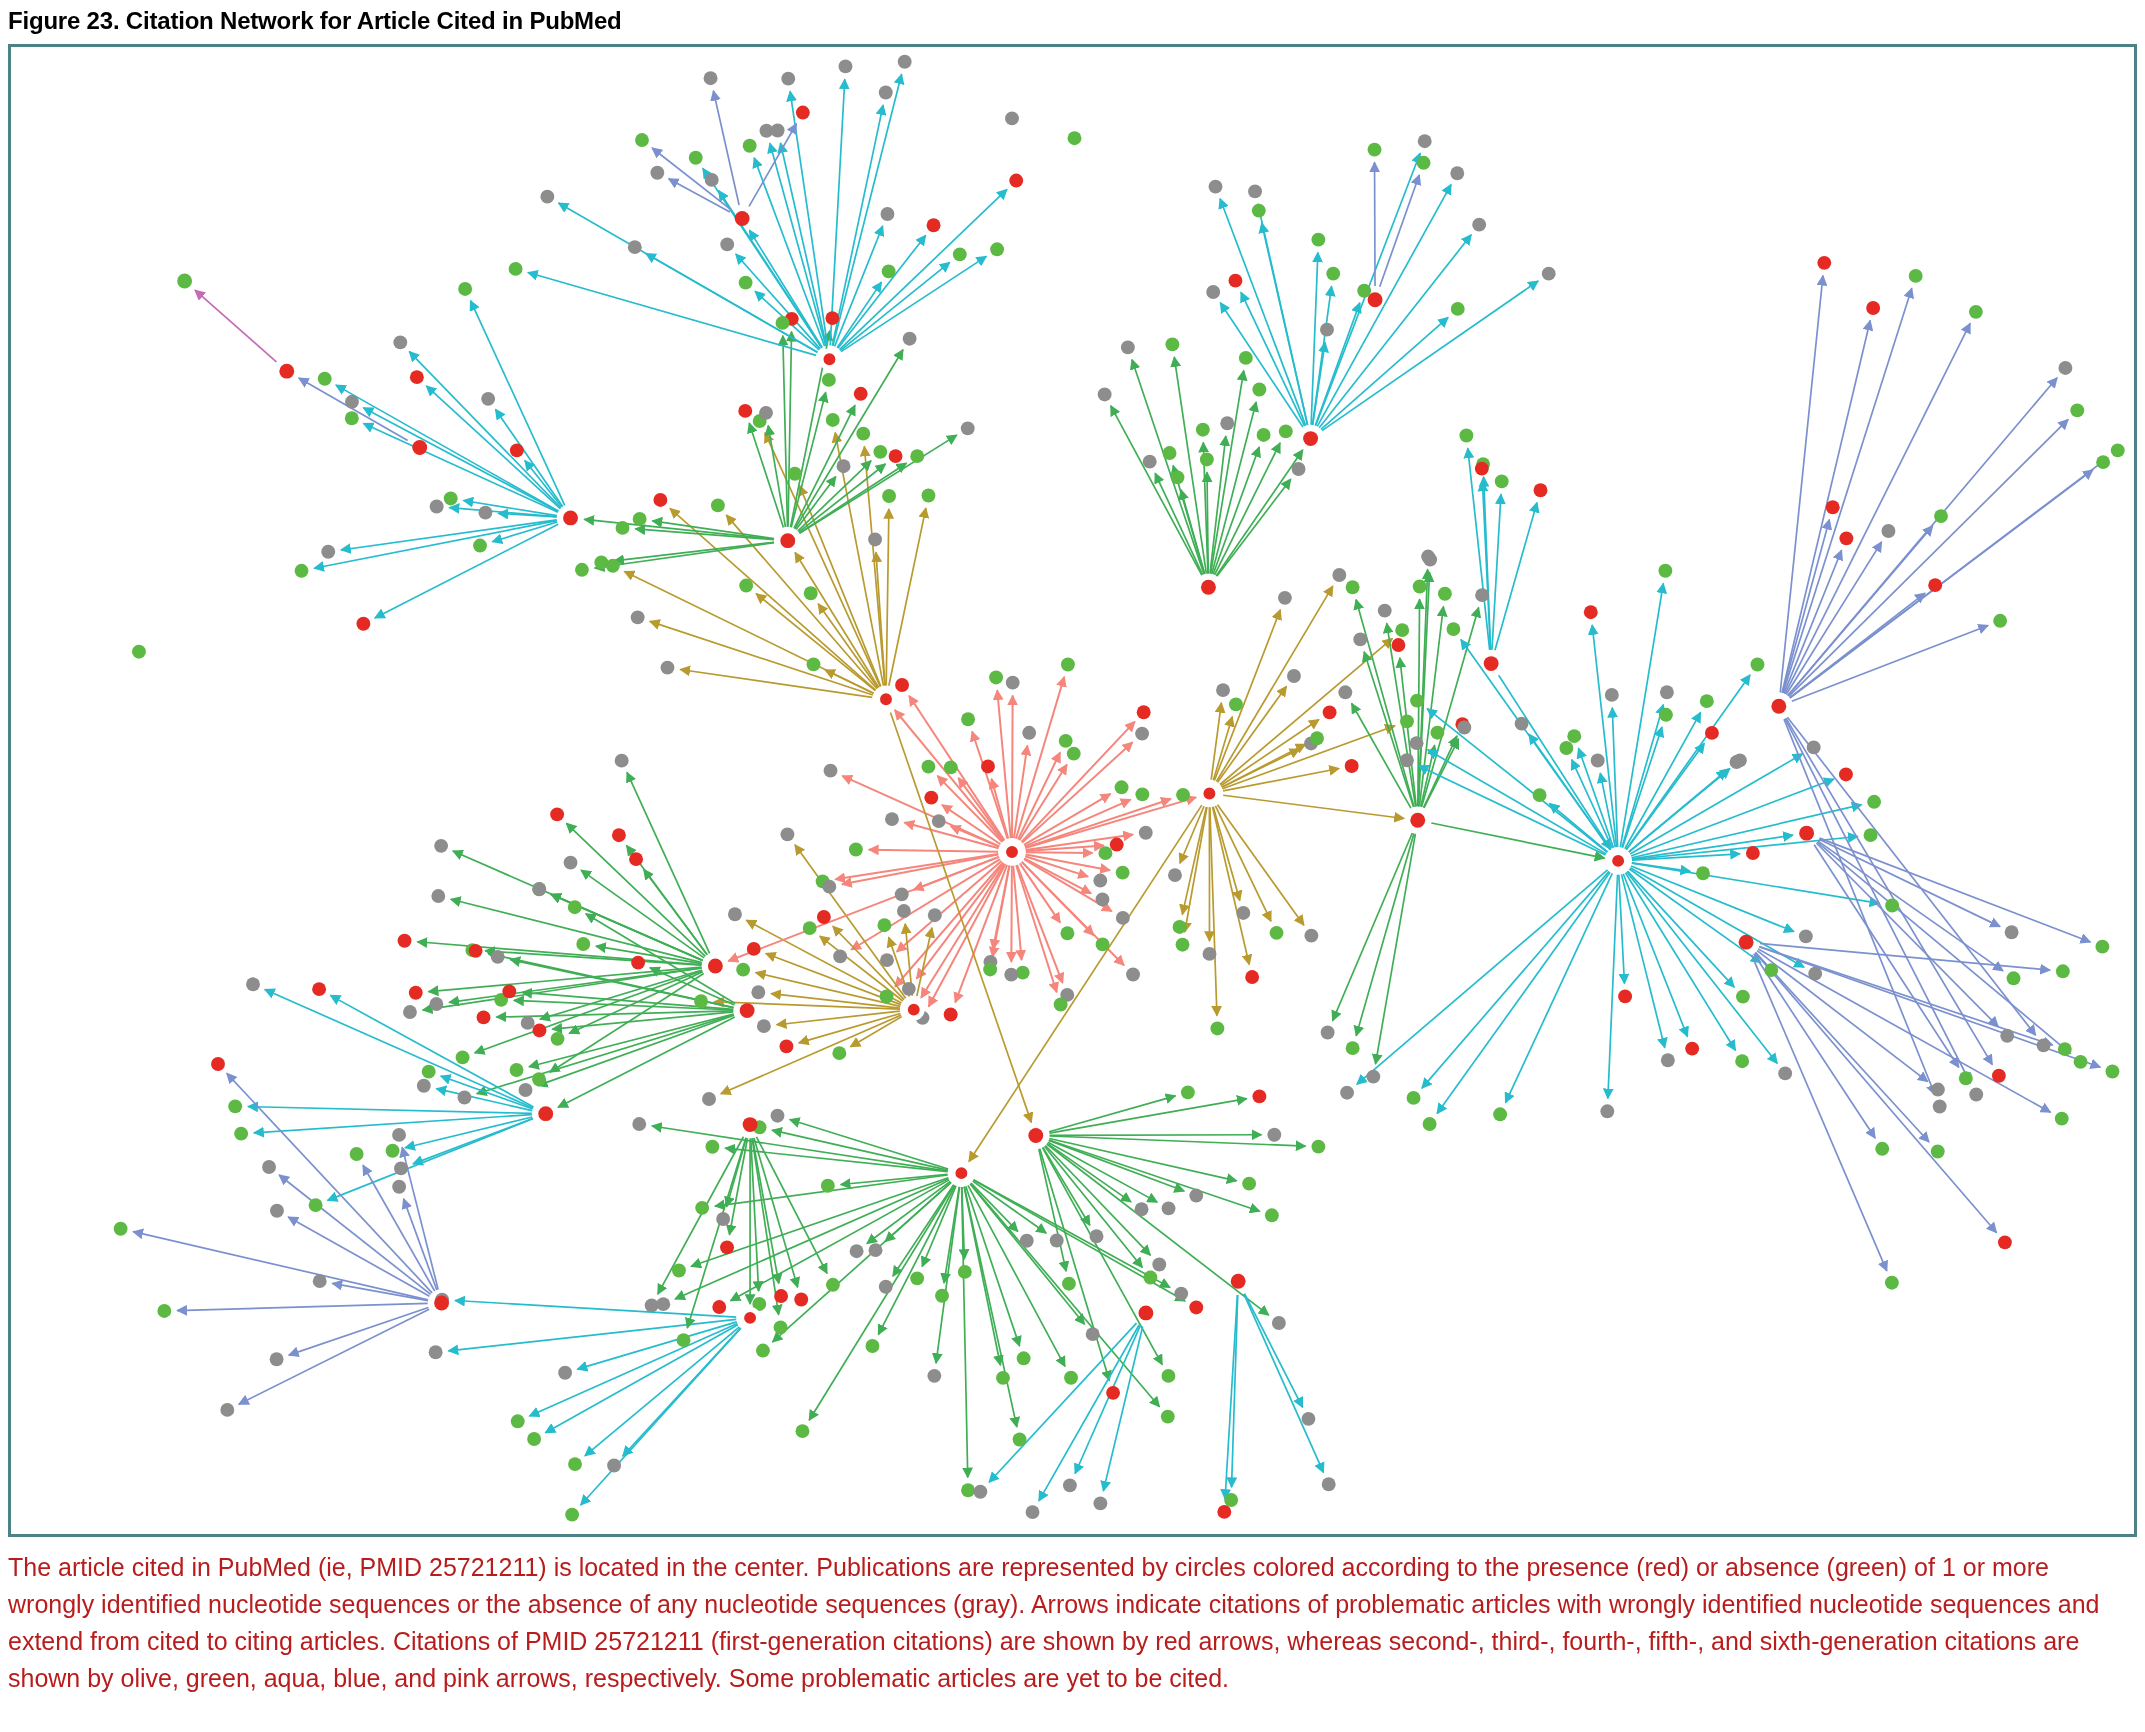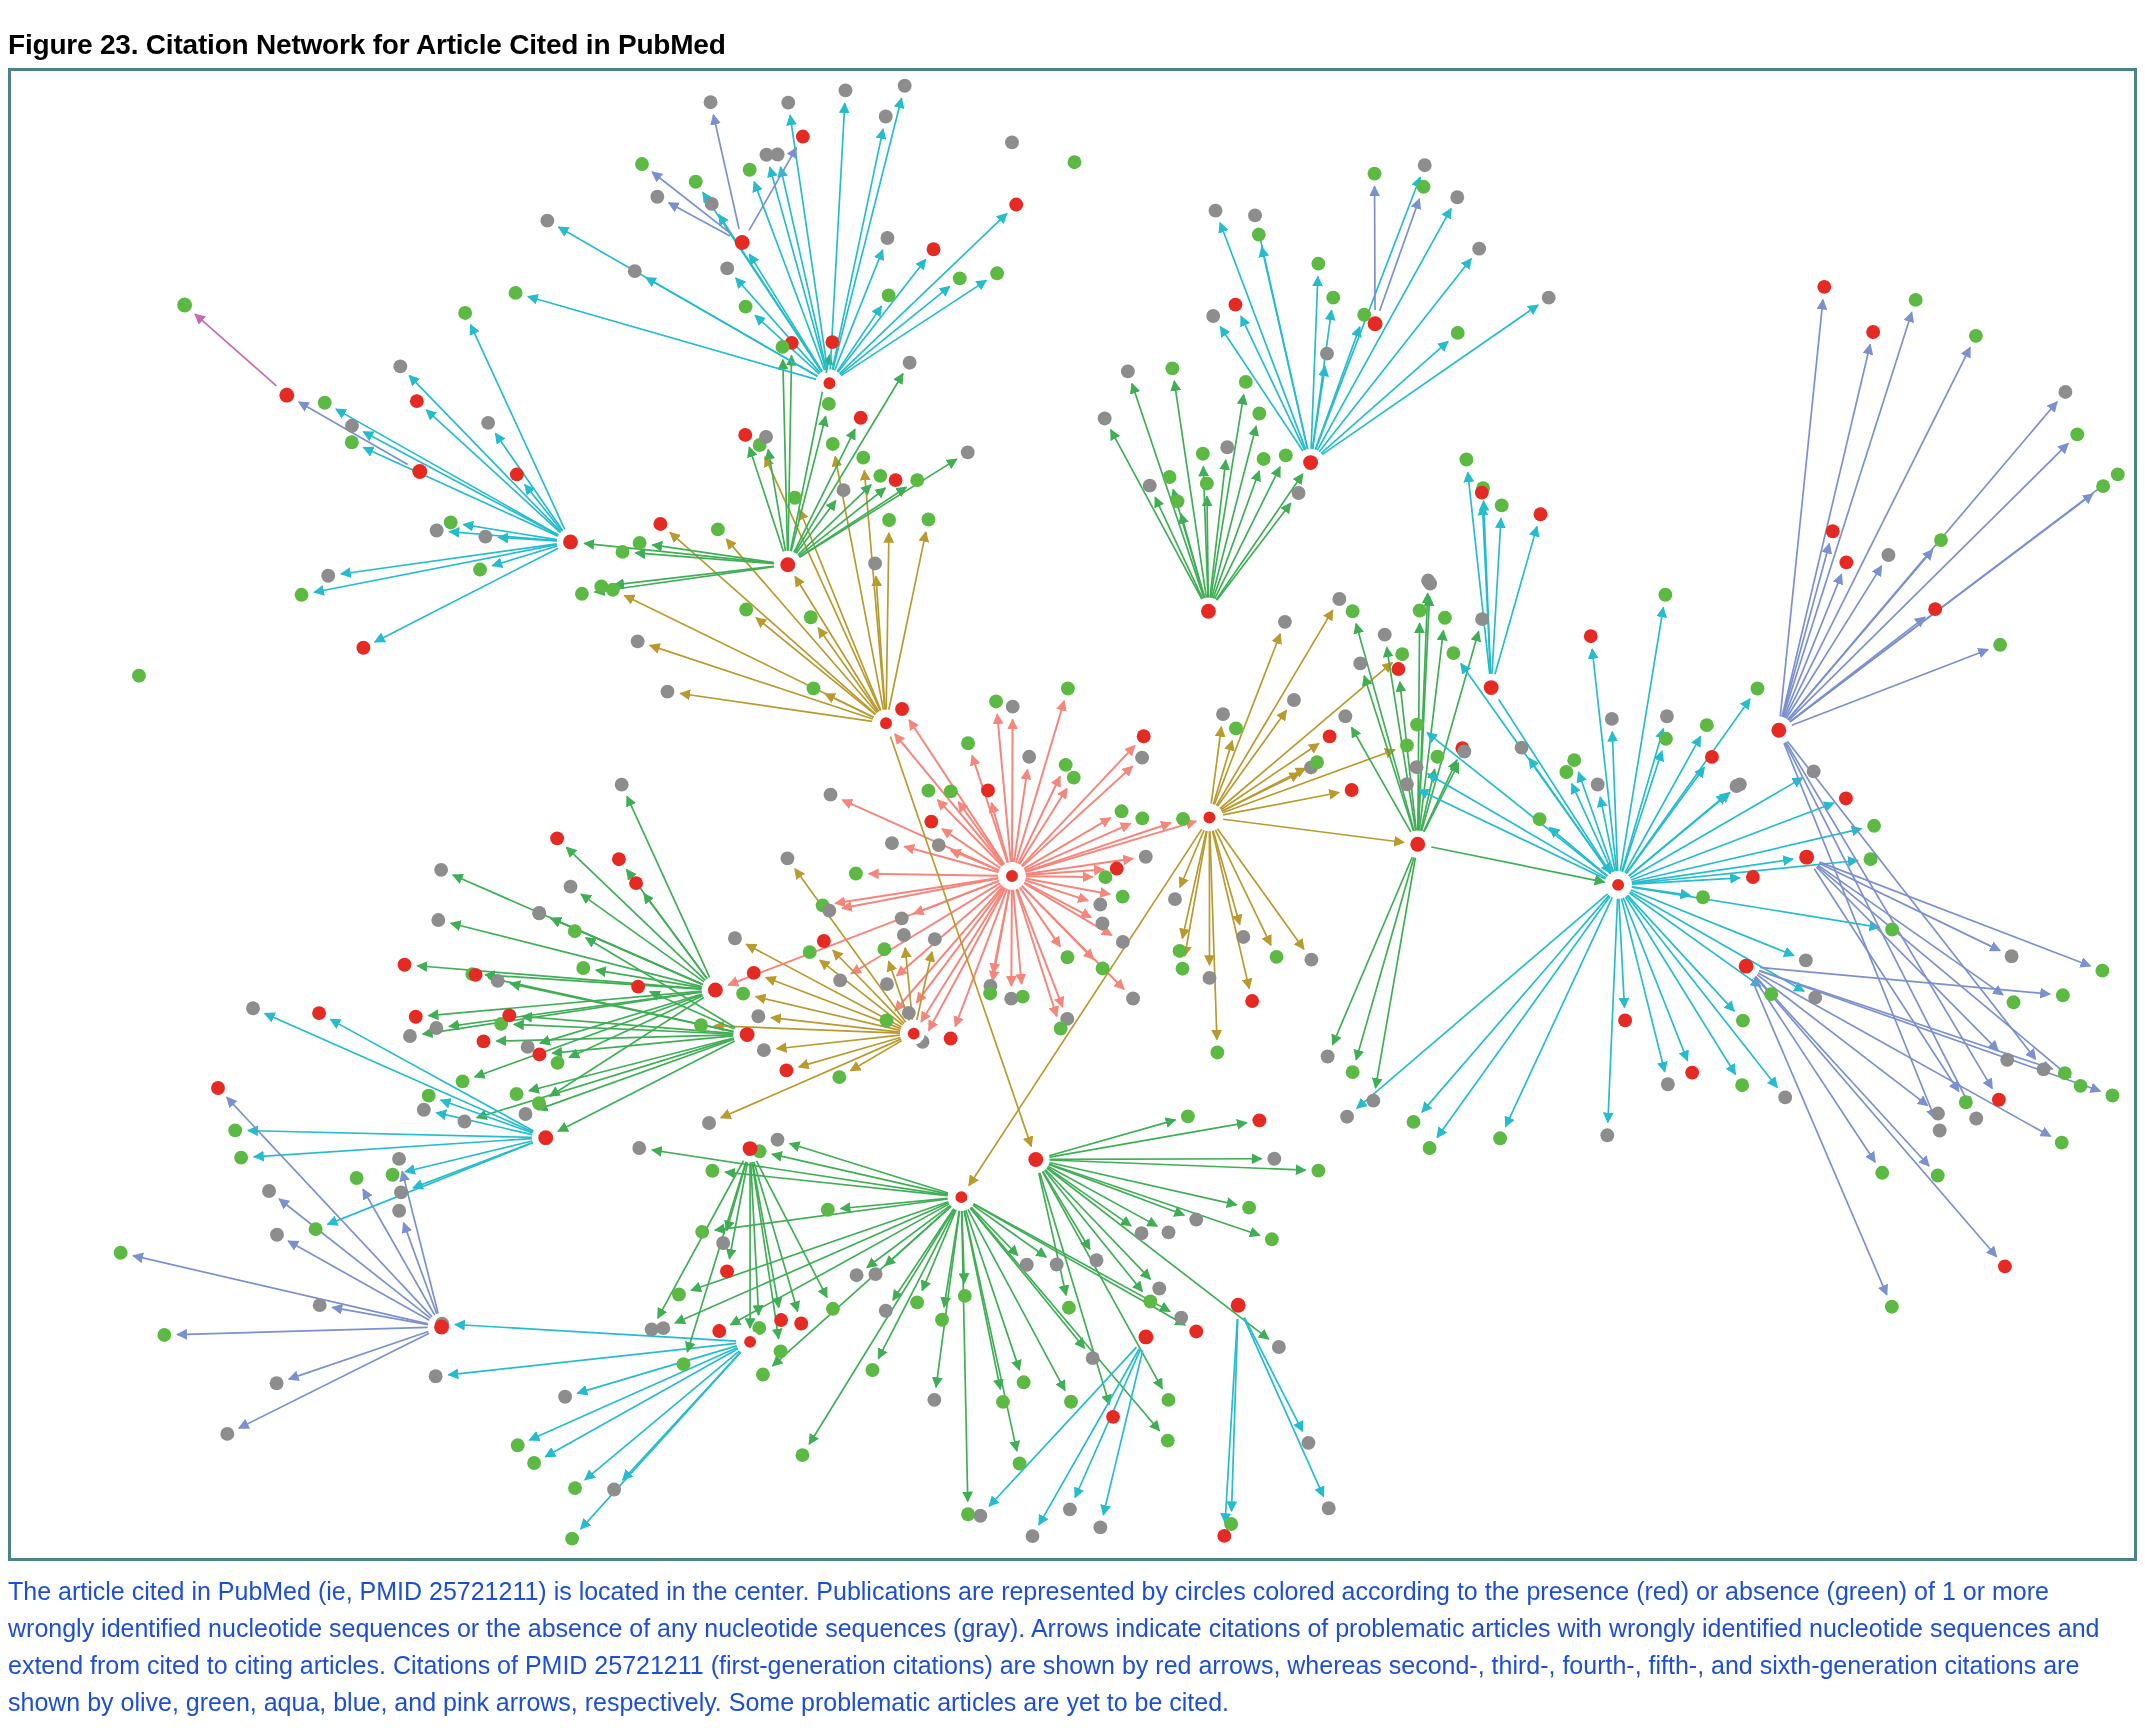--- a/index.html
+++ b/index.html
@@ -1,20 +1,20 @@
 <!DOCTYPE html>
 <html><head>
 <meta charset="utf-8">
 <style>
   html,body{margin:0;padding:0;background:#fff;}
   body{width:2145px;font-family:"Liberation Sans","DejaVu Sans",sans-serif;color:#000;}
-  .fig-title{font-weight:bold;font-size:28px;line-height:34px;padding:16px 8px 6px 8px;letter-spacing:-0.2px;margin-top:12px;}
+  .fig-title{font-weight:bold;font-size:24px;line-height:34px;padding:4px 8px 6px 8px;letter-spacing:-0.2px;}
   .net-box{margin:0 8px;border:3px solid #4c8186;height:1493px;box-sizing:border-box;background:#fff;}
   .net-box svg{display:block;width:100%;height:100%;}
-  .fig-caption{font-size:25px;line-height:37px;padding:12px 10px 6px 8px;color:#1d4ed8;}
+  .fig-caption{font-size:25px;line-height:37px;padding:12px 10px 6px 8px;color:#b91c1c;}
 </style>
 </head>
 <body>
 
 <div class="fig-title">Figure 23. Citation Network for Article Cited in PubMed</div>
 
 <div class="net-box">
   <svg id="net" viewBox="0 0 2140 1500" preserveAspectRatio="none">
       <defs>
         <marker id="m-red" viewBox="0 0 10 10" refX="9" refY="5" markerWidth="11" markerHeight="11" markerUnits="userSpaceOnUse" orient="auto">

